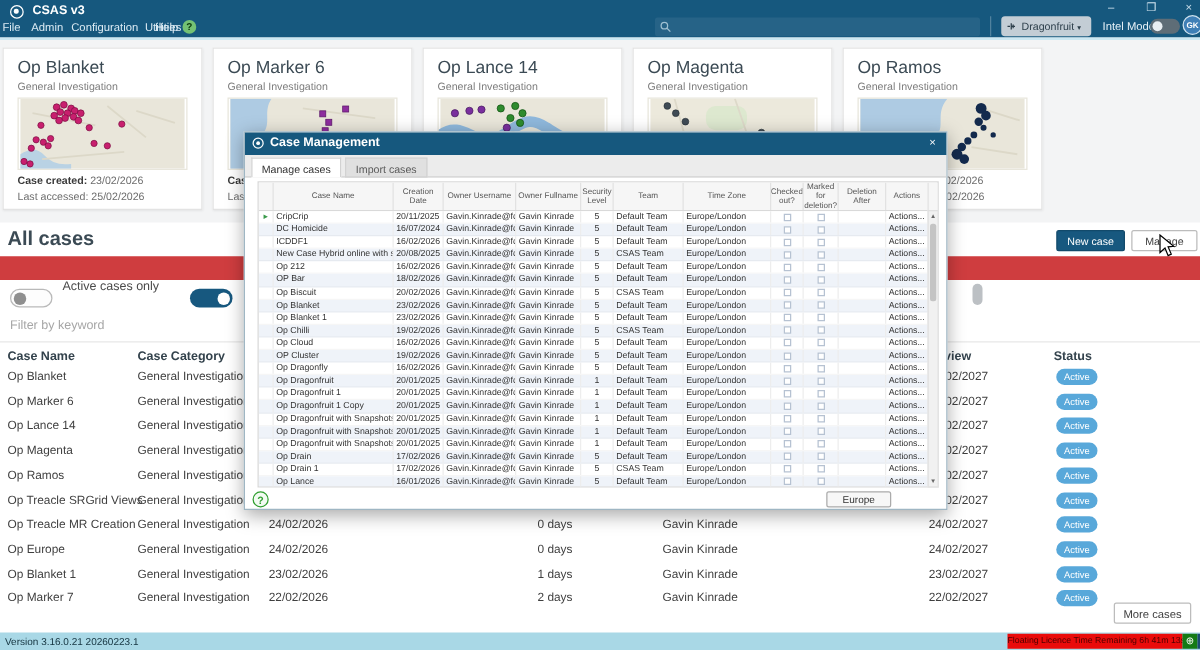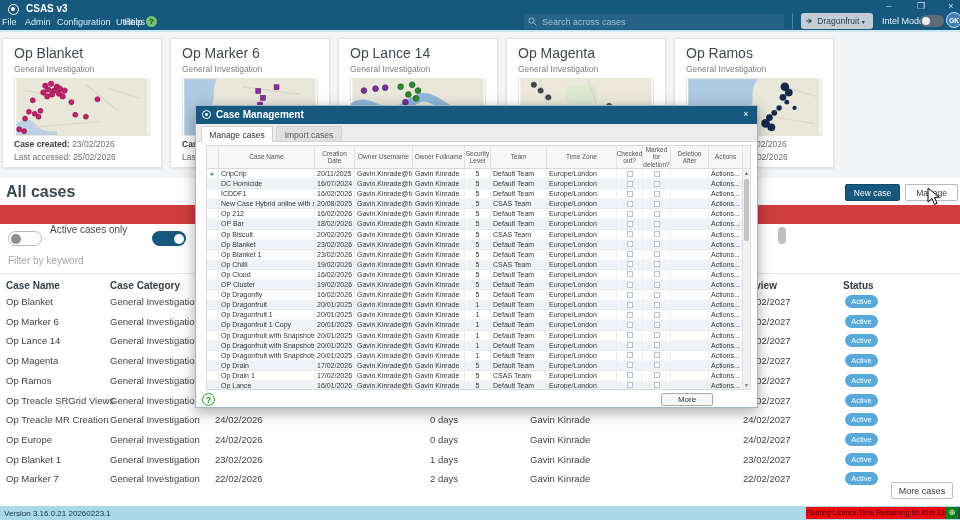--- a/index.html
+++ b/index.html
@@ -113,21 +113,20 @@
     <span class="menu-item" style="left:124px;"></span>
 
     <span class="menu-item" style="left:124px;">Help</span>
     <span class="help-bubble">?</span>
 
     <div class="searchbox">
       <svg class="search-glyph" viewBox="0 0 9 9">
           <circle cx="3.5" cy="3.5" r="2.6" fill="none" stroke="#9fc0d2" stroke-width="1"></circle>
           <line x1="5.6" y1="5.6" x2="8.3" y2="8.3" stroke="#9fc0d2" stroke-width="1"></line>
         </svg>
-      <input placeholder="Search across cases" style="">
     </div>
     <div class="tb-sep"></div>
     <div class="conn-btn">
       <svg style="position:absolute;left:4px;top:4px;" width="8" height="8" viewBox="0 0 8 8">
           <path d="M1 4 H3 M4 1.5 V6.5 M4 4 H7 M5.5 2.5 V5.5" stroke="#2c3e4a" stroke-width="1" fill="none"></path>
         </svg>
       <span style="margin-left:8px;">Dragonfruit</span>
       <span style="font-size:6px;">▾</span>
     </div>
     <span class="intel-label">Intel Mode</span>
@@ -807,21 +806,21 @@
             <span class="m-td" style="width: 34px;">Actions...</span>
           </div>
         </div>
     </div>
     <div class="m-scroll">
       <span class="up" style="top:1px;">▲</span>
       <span class="thumb"></span>
       <span class="down" style="bottom:1px;">▼</span>
     </div>
     <div class="m-help">?</div>
-    <div class="m-closebtn">More</div>
+    <div class="m-closebtn">Europe</div>
   </div>
 
   <div class="statusbar">
     <span class="version-text">Version 3.16.0.21 20260223.1</span>
     <span class="licence-box">Floating Licence Time Remaining 6h 41m 13s</span>
     <span class="globe-box">⊕</span>
     <span class="edge-box">E</span>
   </div>
 
   <svg class="cursor" width="13" height="19" viewBox="0 0 13 19">

